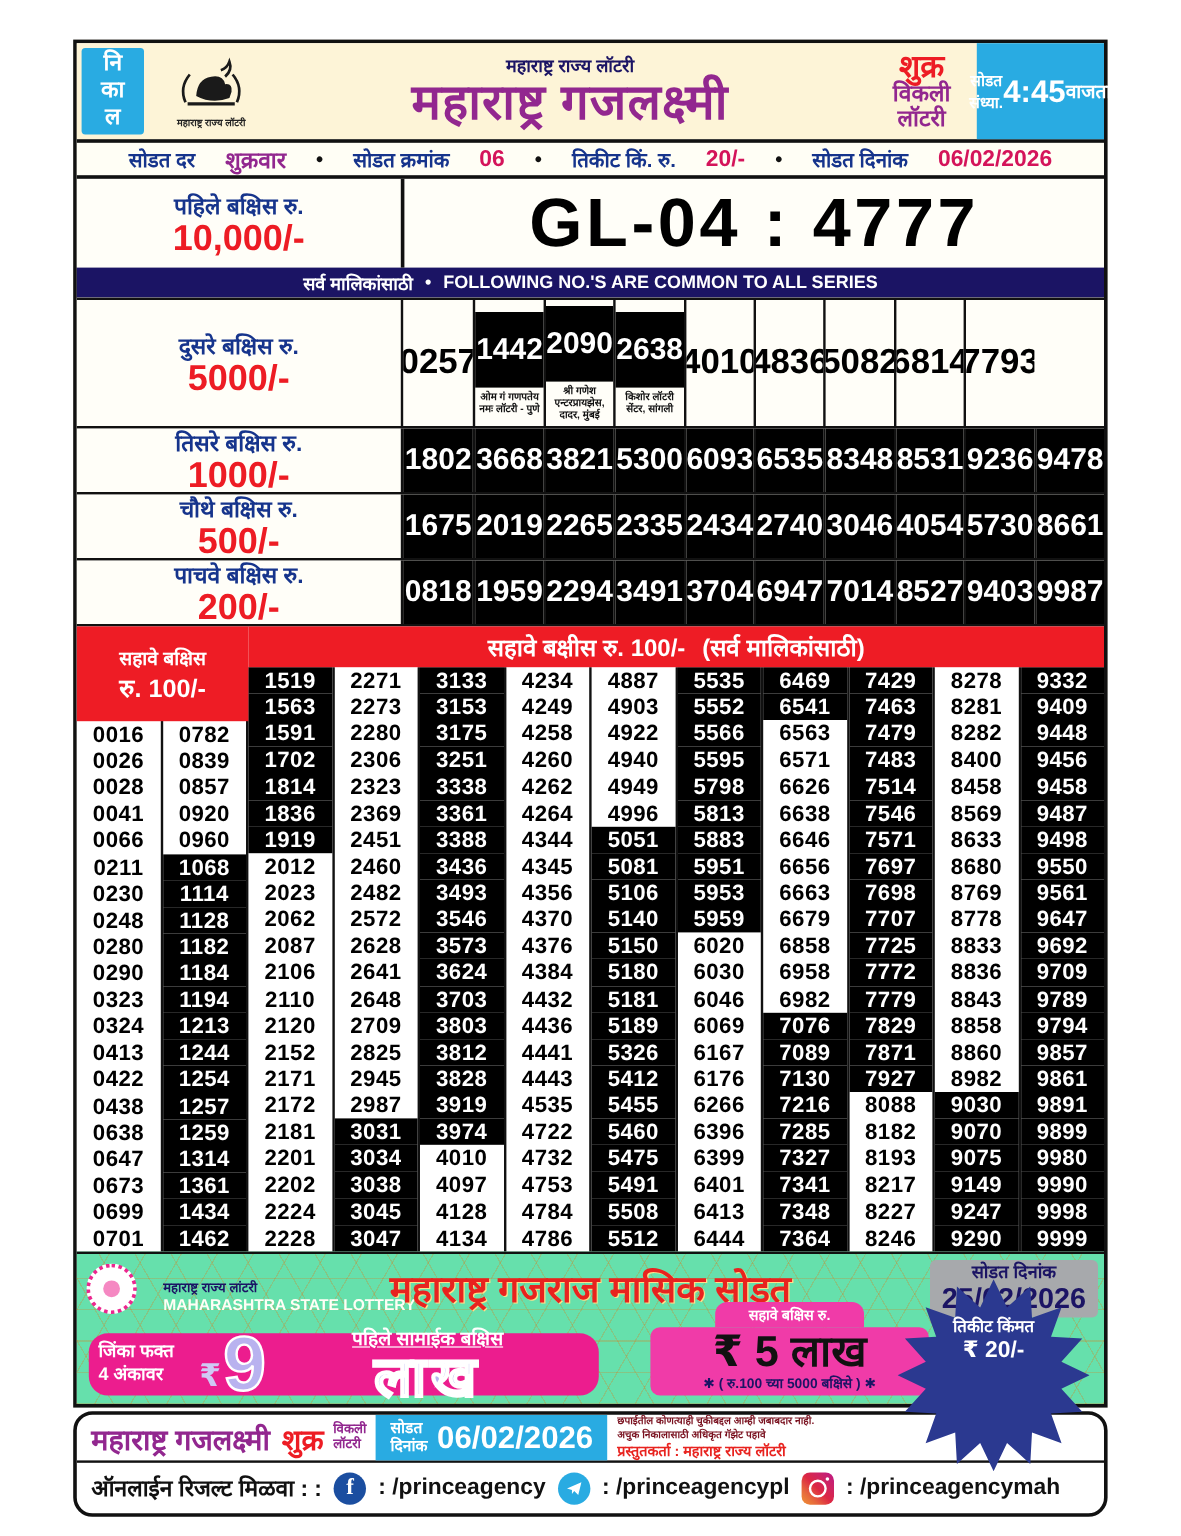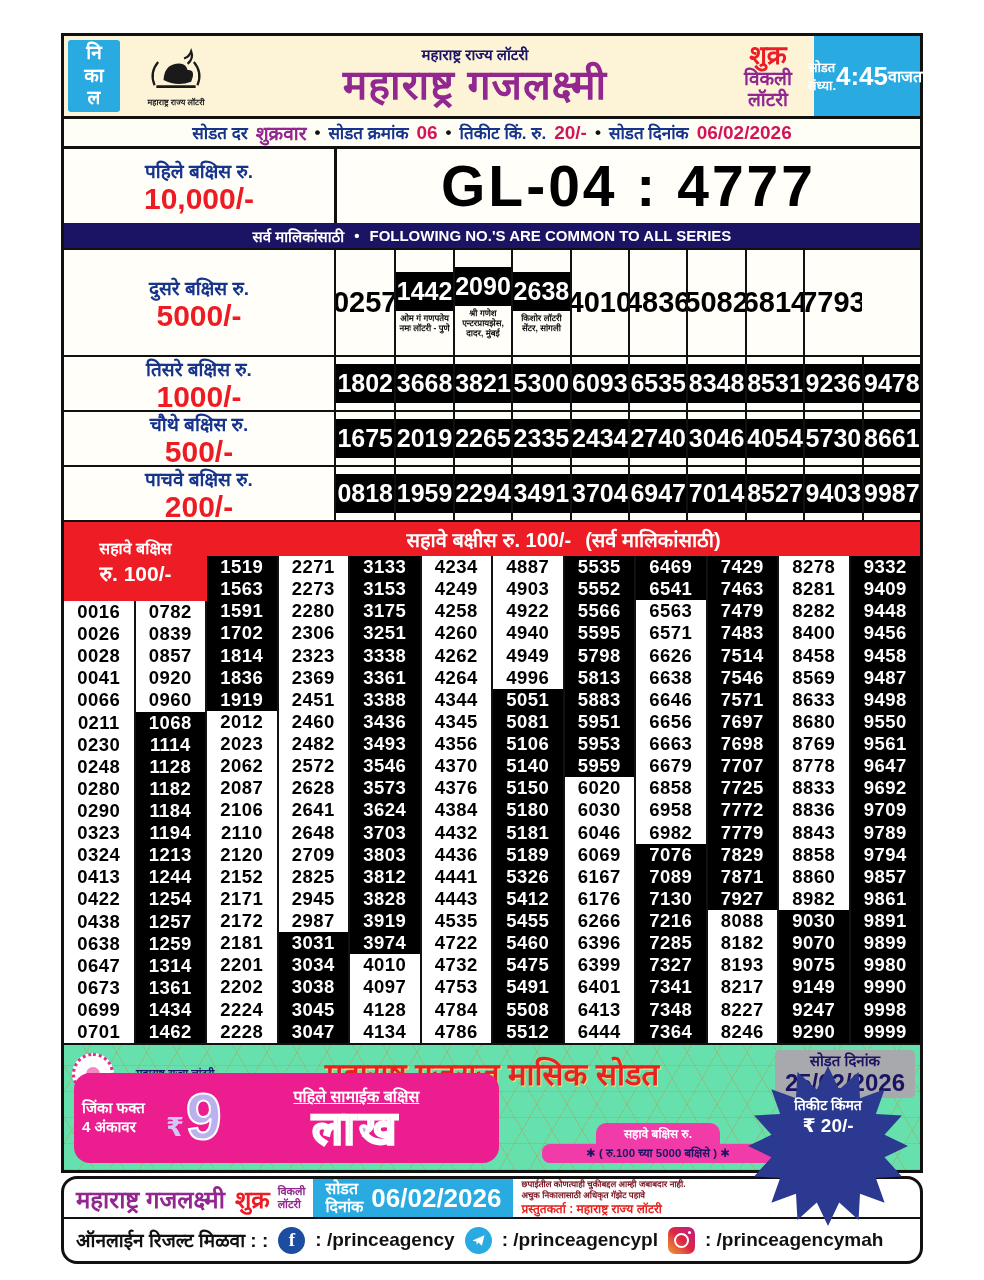--- a/index.html
+++ b/index.html
@@ -16,37 +16,37 @@
   .hdr-small{color:#1b1464;font-weight:bold;font-size:15px;}
   .hdr-title{color:#92278f;font-weight:bold;font-size:41px;line-height:1.05;letter-spacing:1px;}
   .hdr-day{width:92px;display:flex;flex-direction:column;align-items:center;justify-content:center;line-height:1.1;}
   .hdr-day .shukra{color:#ed1c24;font-weight:bold;font-size:26px;}
   .hdr-day .wk{color:#92278f;font-weight:bold;font-size:19px;}
   .timebox{width:106px;background:#29abe2;color:#fff;display:flex;flex-direction:row;align-items:center;justify-content:center;text-align:center;}
   .timebox .cap{font-size:13px;font-weight:bold;}
   .timebox .tm{font-size:26px;font-weight:bold;line-height:1;}
   .timebox .suf{font-size:16px;font-weight:bold;}
   
-  .dateline{height:27px;border-top:3px solid #111;background:#fffef5;display:flex;align-items:center;justify-content:center;gap:8px;font-weight:bold;font-size:17px;}
+  .dateline{height:27px;border-top:3px solid #111;background:#fffef5;display:flex;align-items:center;justify-content:center;gap:25px;font-weight:bold;font-size:17px;}
   .dl-navy{color:#16348c;} .dl-purple{color:#92278f;font-size:19px;} .dl-mag{color:#d4145a;font-size:19px;} .dl-dot{color:#111;}
   
   .p1{display:flex;border-top:3px solid #111;background:#fffef8;height:74px;}
   .p1label{width:270px;border-right:3px solid #111;display:flex;flex-direction:column;align-items:center;justify-content:center;}
   .plab{color:#16348c;font-weight:bold;font-size:19px;}
   .pamt{color:#ed1c24;font-weight:bold;font-size:30px;line-height:1;}
   .p1num{flex:1;display:flex;align-items:center;justify-content:center;font-weight:bold;font-size:57px;letter-spacing:3px;color:#000;}
   .navyband{height:25px;background:#1b1464;color:#fff;font-weight:bold;font-size:15px;display:flex;align-items:center;justify-content:center;gap:10px;}
   
   .prow{display:flex;border-top:2px solid #111;background:#fffef8;}
   .prow .plabel{width:270px;border-right:2px solid #111;display:flex;flex-direction:column;align-items:center;justify-content:center;}
   .pcells{flex:1;display:grid;grid-template-columns:repeat(10,1fr);}
   .pcell{border-left:2px solid #111;display:flex;flex-direction:column;align-items:center;justify-content:center;text-align:center;overflow:hidden;}
   .pcell:first-child{border-left:0;}
   .row2{height:105px;} .row2 .plain{font-weight:bold;font-size:29px;}
-  .badge{background:#000;color:#fff;font-weight:bold;font-size:25px;padding:4px 4px;line-height:1.25;}
+  .badge{background:#000;color:#fff;font-weight:bold;font-size:25px;padding:16px 4px;line-height:1.25;}
   .seller{font-size:8.5px;font-weight:bold;color:#111;line-height:1.2;margin-top:2px;}
   .rowS{height:53px;}
   
   .sixth{position:relative;border-top:2px solid #111;background:#fff;height:521px;}
   .sixth-banner{position:absolute;left:143px;right:0;top:0;height:34px;background:#ee1c25;color:#fff;font-weight:bold;font-size:20px;display:flex;align-items:center;justify-content:center;gap:14px;z-index:2;}
   .sixth-label{position:absolute;left:0;top:0;width:143px;height:79px;background:#ee1c25;color:#fff;display:flex;flex-direction:column;align-items:center;justify-content:center;z-index:3;}
   .sixth-label .l1{font-size:16px;font-weight:bold;}
   .sixth-label .l2{font-size:21px;font-weight:bold;}
   .sixth-grid{position:absolute;top:34px;left:0;right:0;bottom:0;display:flex;}
   .tcol{flex:1;display:flex;flex-direction:column;}
@@ -61,21 +61,21 @@
       repeating-linear-gradient(-60deg,rgba(214,126,31,.28) 0 1px,transparent 1px 26px);}
   .glogo{position:absolute;left:8px;top:8px;display:flex;align-items:flex-end;gap:22px;}
   .glogo .disc{width:42px;height:42px;border-radius:50%;background:#fff;border:3px dotted #ec268f;box-sizing:border-box;display:flex;align-items:center;justify-content:center;}
   .glogo .disc i{width:14px;height:14px;border-radius:50%;background:#ec268f;opacity:.55;}
   .glogo .t1{color:#1b1464;font-weight:bold;font-size:11px;}
   .glogo .t2{color:#fffef5;font-weight:bold;font-size:13px;}
   .gtitle{position:absolute;left:0;right:0;top:7px;text-align:center;color:#e8231f;font-weight:bold;font-size:31px;text-shadow:1px 1px 0 #ffe08a;}
   .gdate{position:absolute;right:5px;top:5px;background:#a7a9ac;border-radius:5px;padding:3px 10px;text-align:center;color:#1b1464;}
   .gdate .lb{font-weight:bold;font-size:15px;line-height:1.1;}
   .gdate .dt{font-weight:bold;font-size:24px;line-height:1.05;}
-  .gp1{position:absolute;left:10px;bottom:7px;width:425px;height:90px;background:#ec1d8e;border-radius:16px;display:flex;align-items:center;padding:4px 8px;box-sizing:border-box;}
+  .gp1{position:absolute;left:10px;bottom:7px;width:425px;height:52px;background:#ec1d8e;border-radius:16px;display:flex;align-items:center;padding:4px 8px;box-sizing:border-box;}
   .gp1 .tag{color:#fff;font-weight:bold;font-size:15px;line-height:1.25;width:84px;}
   .gp1 .rs{color:#cfc9f4;font-weight:bold;font-size:26px;margin:18px 2px 0 0;}
   .gp1 .nine{color:#b9b2ef;font-weight:bold;font-size:64px;line-height:.9;-webkit-text-stroke:2px #fff;}
   .gp1 .rightcol{flex:1;text-align:center;}
   .gp1 .head{color:#ffffff;font-weight:bold;font-size:16px;text-decoration:underline;}
   .gp1 .lakh{color:#b9b2ef;font-weight:bold;font-size:46px;line-height:.95;-webkit-text-stroke:2px #fff;letter-spacing:4px;}
   .gp6{position:absolute;left:478px;bottom:7px;width:232px;text-align:center;}
   .gp6 .tab{display:inline-block;background:#f03ba8;color:#fff;font-weight:bold;font-size:12px;border-radius:10px 10px 0 0;padding:2px 28px;}
   .gp6 .bx{background:#f03ba8;border-radius:8px;padding:1px 4px 3px;}
   .gp6 .amt{color:#111;font-weight:bold;font-size:36px;line-height:1.05;}
@@ -84,21 +84,21 @@
   .gstar svg{position:absolute;inset:0;}
   .gstar .txt{position:absolute;inset:0;display:flex;flex-direction:column;align-items:center;justify-content:center;color:#fff;font-weight:bold;z-index:2;}
   .gstar .t1{font-size:14px;} .gstar .t2{font-size:19px;}
   
   .foot{margin-top:3px;border:3px solid #111;border-radius:16px;overflow:hidden;background:#fff;}
   .foot-top{height:38px;display:flex;align-items:center;border-bottom:2px solid #111;}
   .fbrand{color:#92278f;font-weight:bold;font-size:24px;margin-left:12px;}
   .fday{color:#ed1c24;font-weight:bold;font-size:24px;margin-left:10px;}
   .fwk{color:#92278f;font-weight:bold;font-size:11px;line-height:1.15;margin:0 8px;}
   .fdatebox{background:#29abe2;color:#fff;height:100%;display:flex;align-items:center;padding:0 12px;gap:8px;}
-  .fdatebox .lbl{font-weight:bold;font-size:16px;line-height:1.15;}
+  .fdatebox .lbl{font-weight:bold;font-size:13px;line-height:1.15;}
   .fdatebox .dt{font-weight:bold;font-size:26px;}
   .fdisc{margin-left:8px;flex:1;}
   .fdisc .d{color:#7a1220;font-weight:bold;font-size:8.5px;line-height:1.25;}
   .fdisc .p{color:#e8231f;font-weight:bold;font-size:12px;}
   .foot-bot{height:42px;display:flex;align-items:center;gap:10px;padding:0 12px;}
   .online{font-weight:bold;font-size:19px;color:#111;}
   .handle{font-weight:bold;font-size:19px;color:#111;}
   .sico{width:27px;height:27px;border-radius:50%;display:flex;align-items:center;justify-content:center;flex:0 0 auto;}
   .fb{background:#1b4ea0;color:#fff;font-weight:bold;font-size:19px;font-family:"Liberation Serif",serif;}
   .tg{background:#29abe2;}
@@ -647,20 +647,21 @@
         <div class="rs">₹</div>
         <div class="nine">9</div>
         <div class="rightcol">
           <div class="head">पहिले सामाईक बक्षिस</div>
           <div class="lakh">लाख</div>
         </div>
       </div>
       <div class="gp6">
         <div class="tab">सहावे बक्षिस रु.</div>
         <div class="bx">
+          <div class="amt">₹ 5 लाख</div>
           <div class="note">✱ ( रु.100 च्या 5000 बक्षिसे ) ✱</div>
         </div>
       </div>
       <div class="gstar">
         <svg viewBox="0 0 100 100">
             <polygon id="starpoly" fill="#2b3990" points="100.0,50.0 85.3,57.0 96.2,69.1 79.9,70.0 85.4,85.4 70.0,79.9 69.1,96.2 57.0,85.3 50.0,100.0 43.0,85.3 30.9,96.2 30.0,79.9 14.6,85.4 20.1,70.0 3.8,69.1 14.7,57.0 0.0,50.0 14.7,43.0 3.8,30.9 20.1,30.0 14.6,14.6 30.0,20.1 30.9,3.8 43.0,14.7 50.0,0.0 57.0,14.7 69.1,3.8 70.0,20.1 85.4,14.6 79.9,30.0 96.2,30.9 85.3,43.0"></polygon>
           </svg>
         <div class="txt">
           <span class="t1">तिकीट किंमत</span>
           <span class="t2">₹ 20/-</span>

